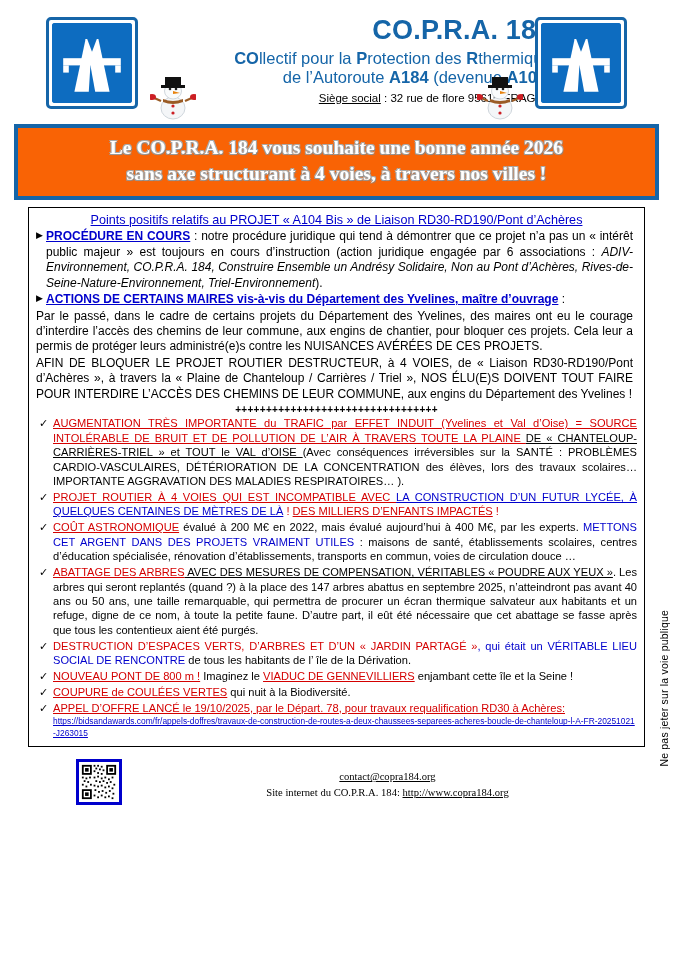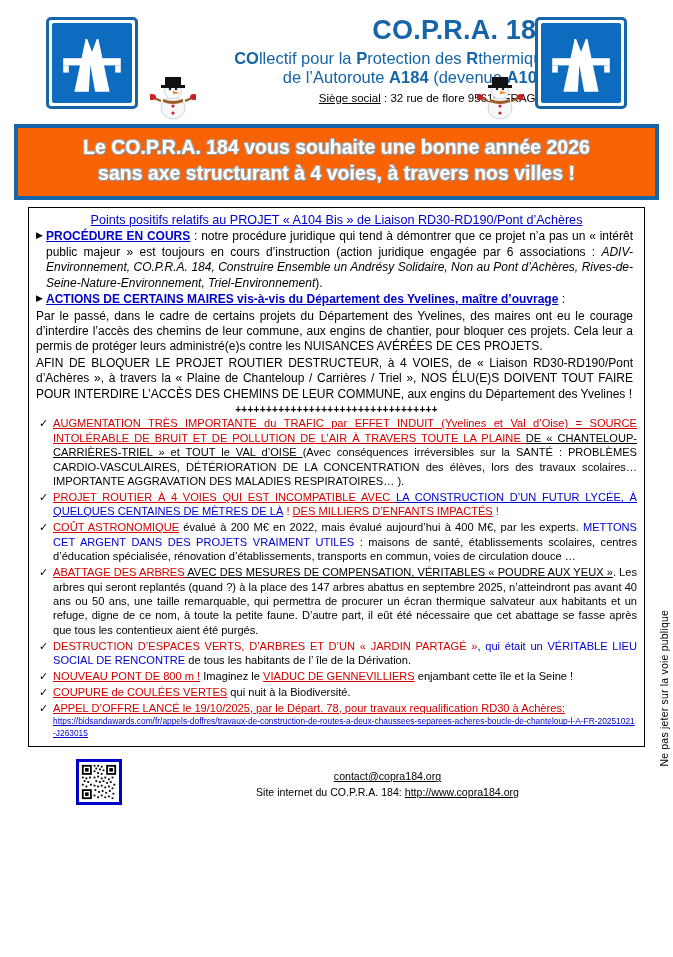--- a/index.html
+++ b/index.html
@@ -83,20 +83,21 @@
   }
   .banner div{
     color:#ffffff;
     font-weight:bold;
     font-size:19.5px;
     line-height:1.33;
     text-shadow:
       -1px -1px 0 #aaa, 1px -1px 0 #aaa,
       -1px  1px 0 #999, 1px  1px 1px #888;
     white-space:nowrap;
+    font-family:Liberation Serif, serif;
   }
 
   
   .mainbox{
     margin:7px 28px 0 28px;
     border:1.5px solid #000;
     box-sizing:border-box;
     padding:4px 7px 6px 7px;
   }
 
@@ -200,20 +201,21 @@
     letter-spacing:.2px;
     white-space:nowrap;
   }
 
   
   .footer{
     margin-top:12px;
     display:flex;
     align-items:flex-start;
     padding-left:76px;
+    font-family:Liberation Serif, serif;
   }
   .qr{
     width:46px;height:46px;
     border:3px solid #0000cc;
     box-sizing:border-box;
     background:#fff;
     padding:2px;
     flex:0 0 auto;
   }
   .foot-text{

